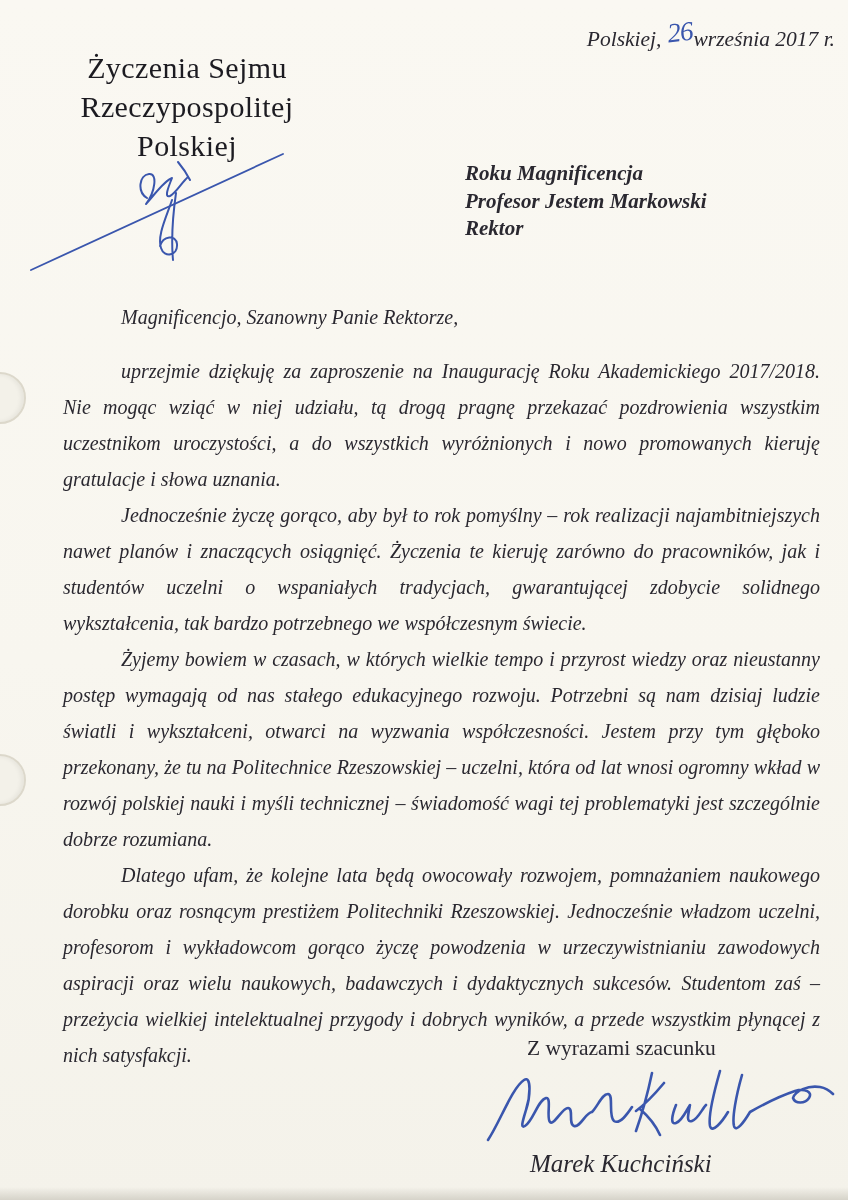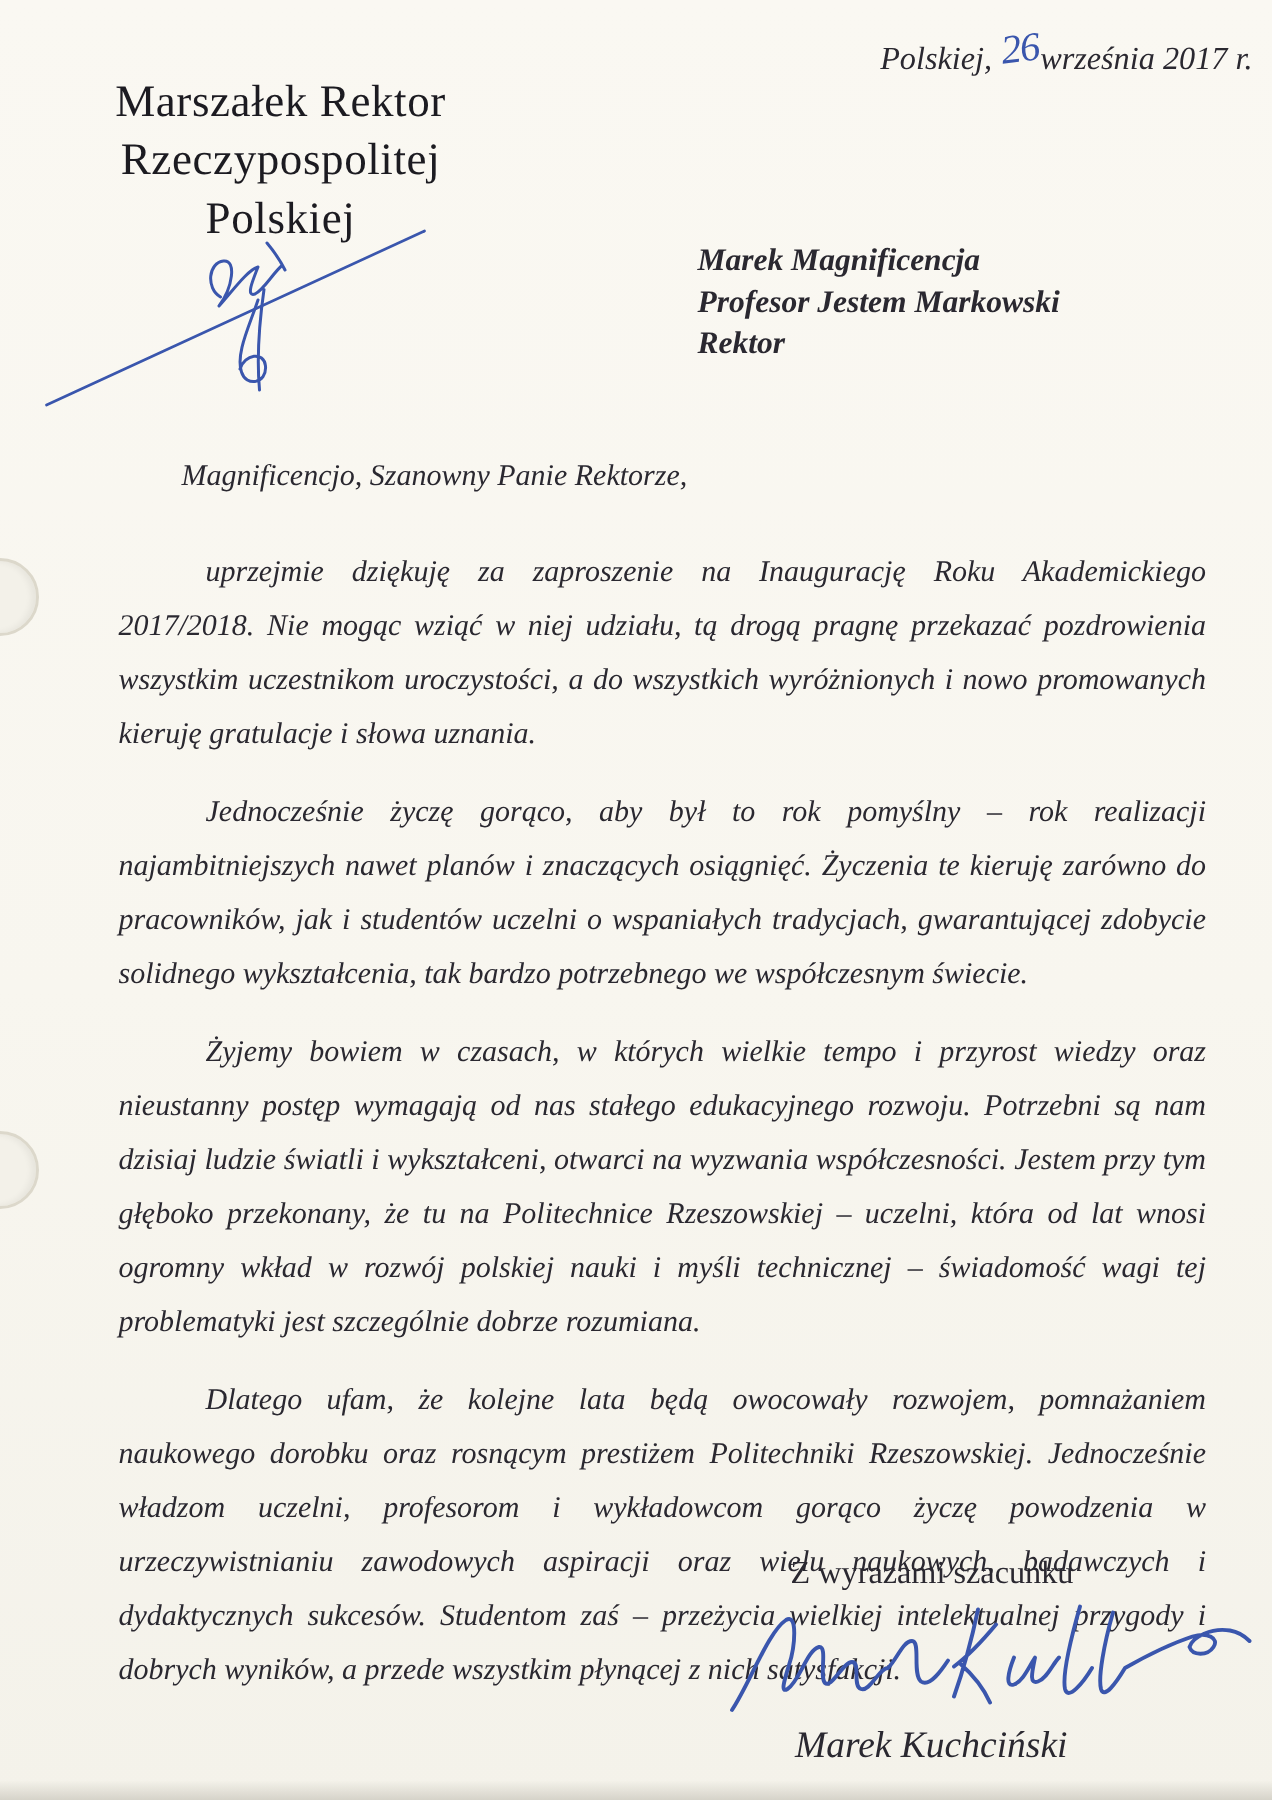--- a/index.html
+++ b/index.html
@@ -35,22 +35,22 @@
   }
   .recipient{
     position:absolute; left:465px; top:160px;
     font-style:italic; font-weight:bold; font-size:21px; line-height:27.5px;
   }
   .body-text{
     position:absolute; left:63px; top:299px; width:757px;
     font-style:italic; font-size:20px; line-height:36px;
     text-align:justify; hyphens:none;
   }
-  .salutation{ margin:0 0 28px 0; text-indent:58px; text-align:left; white-space:nowrap;}
-  .para{ margin:16px; text-indent:58px; }
+  .salutation{ margin:0 0 18px 0; text-indent:58px; text-align:left; white-space:nowrap;}
+  .para{ margin:0; text-indent:58px; }
   .closing{
     position:absolute; left:527px; top:1036px;
     font-size:21.5px;
   }
   .signer{
     position:absolute; left:530px; top:1150px;
     font-style:italic; font-size:25px;
   }
   .paraph-svg{ position:absolute; left:25px; top:146px; }
   .sig-svg{ position:absolute; left:482px; top:1064px; }
@@ -68,35 +68,35 @@
   }
 </style>
 </head>
 <body>
 
 <div class="page">
 
   <div class="dateline"><span>Polskiej,</span><span class="day-hand">26</span><span>września 2017 r.</span></div>
 
   <div class="sender">
-    <div>Marszałek Rektor</div>
+    <div>Życzenia Sejmu</div>
     <div>Rzeczypospolitej Polskiej</div>
   </div>
 
   <svg class="paraph-svg" width="280" height="130" viewBox="0 0 280 130">
     <path class="ink" stroke-width="1.8" d="M 6 124 L 258 8"></path>
     <path class="ink" stroke-width="2" d="M 122 52 C 112 46 114 29 124 28 C 133 27 130 46 121 58
              C 130 48 140 34 147 32 C 143 42 139 52 145 50 C 151 47 157 36 163 31
              M 153 16 C 158 22 162 28 165 34
              M 147 54 C 141 72 132 90 136 102 C 139 112 153 110 152 98 C 151 88 138 90 135 100
              M 151 47 C 148 68 146 92 148 114"></path>
   </svg>
 
   <div class="recipient">
-    <div>Marek Magnificencja</div>
+    <div>Roku Magnificencja</div>
     <div>Profesor Jestem Markowski</div>
     <div>Rektor</div>
   </div>
 
   <div class="body-text">
     <p class="salutation">Magnificencjo, Szanowny Panie Rektorze,</p>
     <p class="para">uprzejmie dziękuję za zaproszenie na Inaugurację Roku Akademickiego 2017/2018. Nie mogąc wziąć w niej udziału, tą drogą pragnę przekazać pozdrowienia wszystkim uczestnikom uroczystości, a do wszystkich wyróżnionych i nowo promowanych kieruję gratulacje i słowa uznania.</p>
     <p class="para">Jednocześnie życzę gorąco, aby był to rok pomyślny – rok realizacji najambitniejszych nawet planów i znaczących osiągnięć. Życzenia te kieruję zarówno do pracowników, jak i studentów uczelni o wspaniałych tradycjach, gwarantującej zdobycie solidnego wykształcenia, tak bardzo potrzebnego we współczesnym świecie.</p>
     <p class="para">Żyjemy bowiem w czasach, w których wielkie tempo i przyrost wiedzy oraz nieustanny postęp wymagają od nas stałego edukacyjnego rozwoju. Potrzebni są nam dzisiaj ludzie światli i wykształceni, otwarci na wyzwania współczesności. Jestem przy tym głęboko przekonany, że tu na Politechnice Rzeszowskiej – uczelni, która od lat wnosi ogromny wkład w rozwój polskiej nauki i myśli technicznej – świadomość wagi tej problematyki jest szczególnie dobrze rozumiana.</p>
     <p class="para">Dlatego ufam, że kolejne lata będą owocowały rozwojem, pomnażaniem naukowego dorobku oraz rosnącym prestiżem Politechniki Rzeszowskiej. Jednocześnie władzom uczelni, profesorom i wykładowcom gorąco życzę powodzenia w urzeczywistnianiu zawodowych aspiracji oraz wielu naukowych, badawczych i dydaktycznych sukcesów. Studentom zaś – przeżycia wielkiej intelektualnej przygody i dobrych wyników, a przede wszystkim płynącej z nich satysfakcji.</p>

